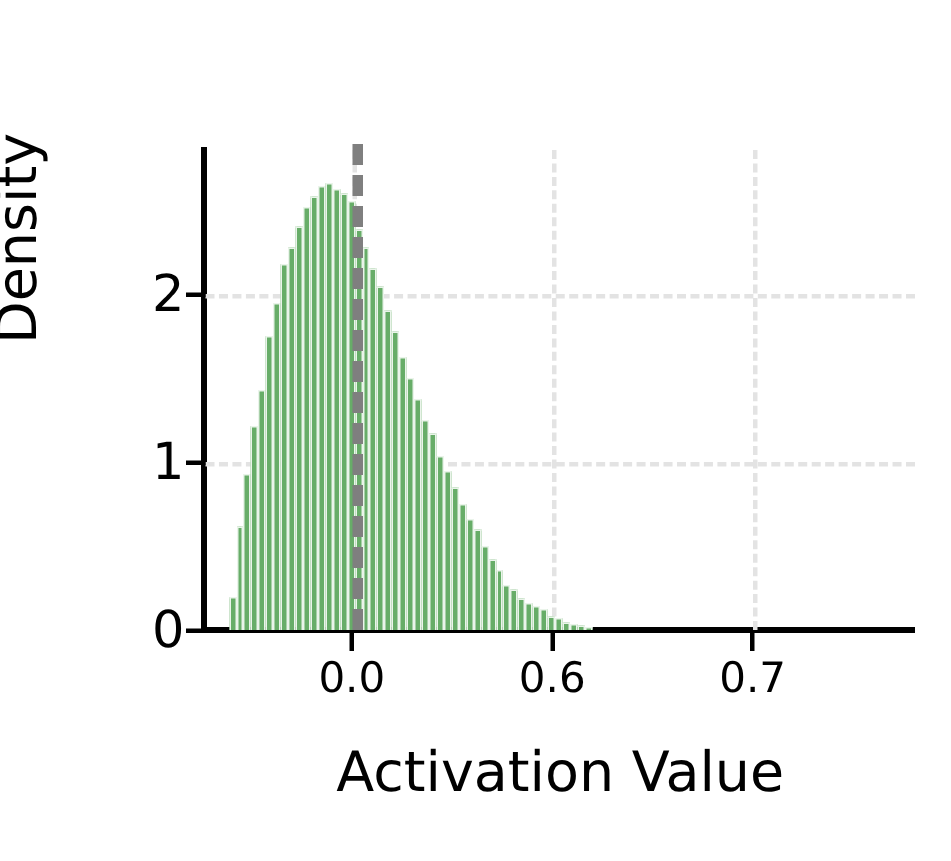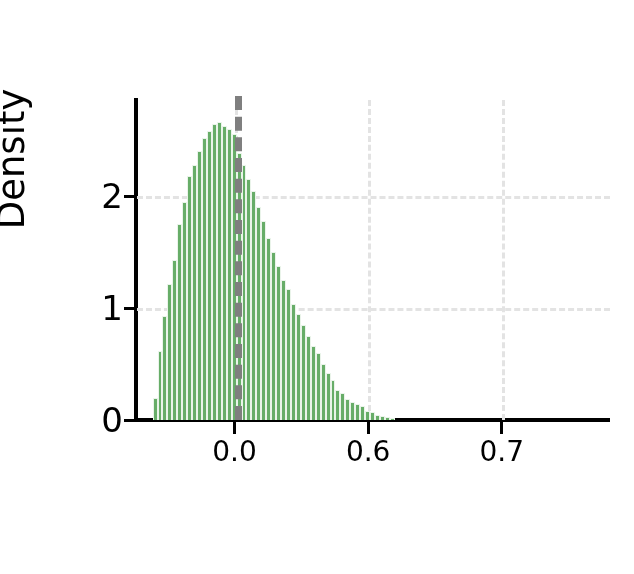--- a/index.html
+++ b/index.html
@@ -237,16 +237,17 @@
     <div id="ticks-x">
         <div class="tick-x" style="left: 96.0395px;"></div>
         <div class="ticklabel-x" style="left: 97.5395px;">0.0</div>
         <div class="tick-x" style="left: 229.655px;"></div>
         <div class="ticklabel-x" style="left: 231.155px;">0.6</div>
         <div class="tick-x" style="left: 363.271px;"></div>
         <div class="ticklabel-x" style="left: 364.771px;">0.7</div>
       </div>
   </div>
 
+  <div id="xlabel">Activation Value</div>
 
   <div id="ylabel">Density</div>
 
 </div>
 
 </body></html>

